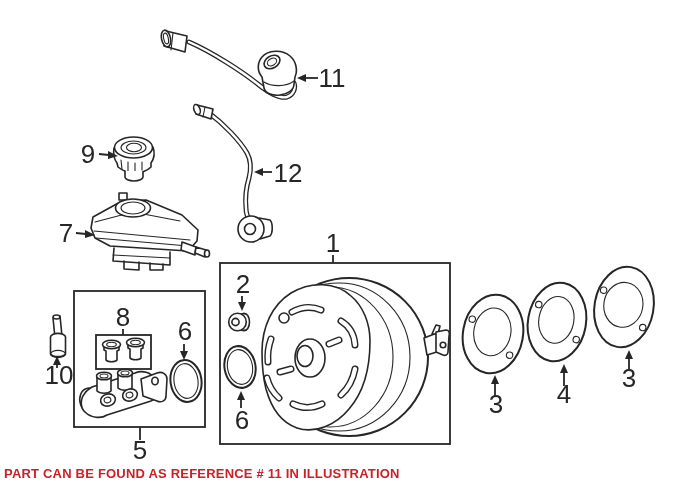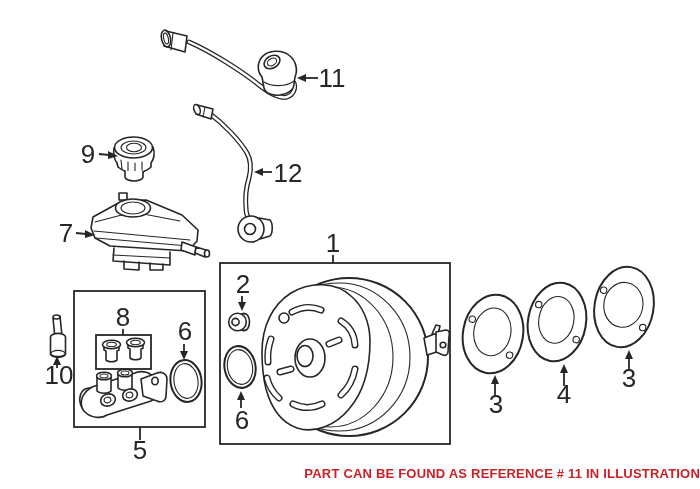--- a/index.html
+++ b/index.html
@@ -11,21 +11,21 @@
   .fw  {stroke:var(--line,#262626);fill:#fff;stroke-width:1.6;stroke-linejoin:round;}
   .fw2 {stroke:var(--line,#262626);fill:#fff;stroke-width:2;stroke-linejoin:round;}
   .thk {stroke:var(--line,#262626);fill:none;stroke-width:5;stroke-linecap:round;}
   .thw {stroke:#fff;fill:none;stroke-width:2.4;stroke-linecap:round;}
   .slot{stroke:var(--line,#262626);fill:none;stroke-width:7;stroke-linecap:round;}
   .slotw{stroke:#fff;fill:none;stroke-width:4.2;stroke-linecap:round;}
   .box {stroke:var(--line,#262626);fill:none;stroke-width:1.8;}
   .al  {stroke:var(--line,#262626);stroke-width:1.8;fill:none;}
   .ah  {fill:var(--line,#262626);stroke:none;}
   .lbl {font-family:"Liberation Sans",sans-serif;font-size:26px;fill:var(--line,#262626);text-anchor:middle;}
-  .note{position:absolute;left:4px;right:0;top:466px;text-align:right;
+  .note{position:absolute;left:4px;right:0;top:466px;text-align:left;
         font-weight:bold;font-size:13px;letter-spacing:.2px;}
 </style>
 </head>
 <body>
 
 <div class="stage">
 <svg width="700" height="489" viewBox="0 0 700 489">
 
   <rect x="74" y="291" width="131" height="136" class="box"></rect>
   <rect x="220" y="263" width="230" height="181" class="box"></rect>

